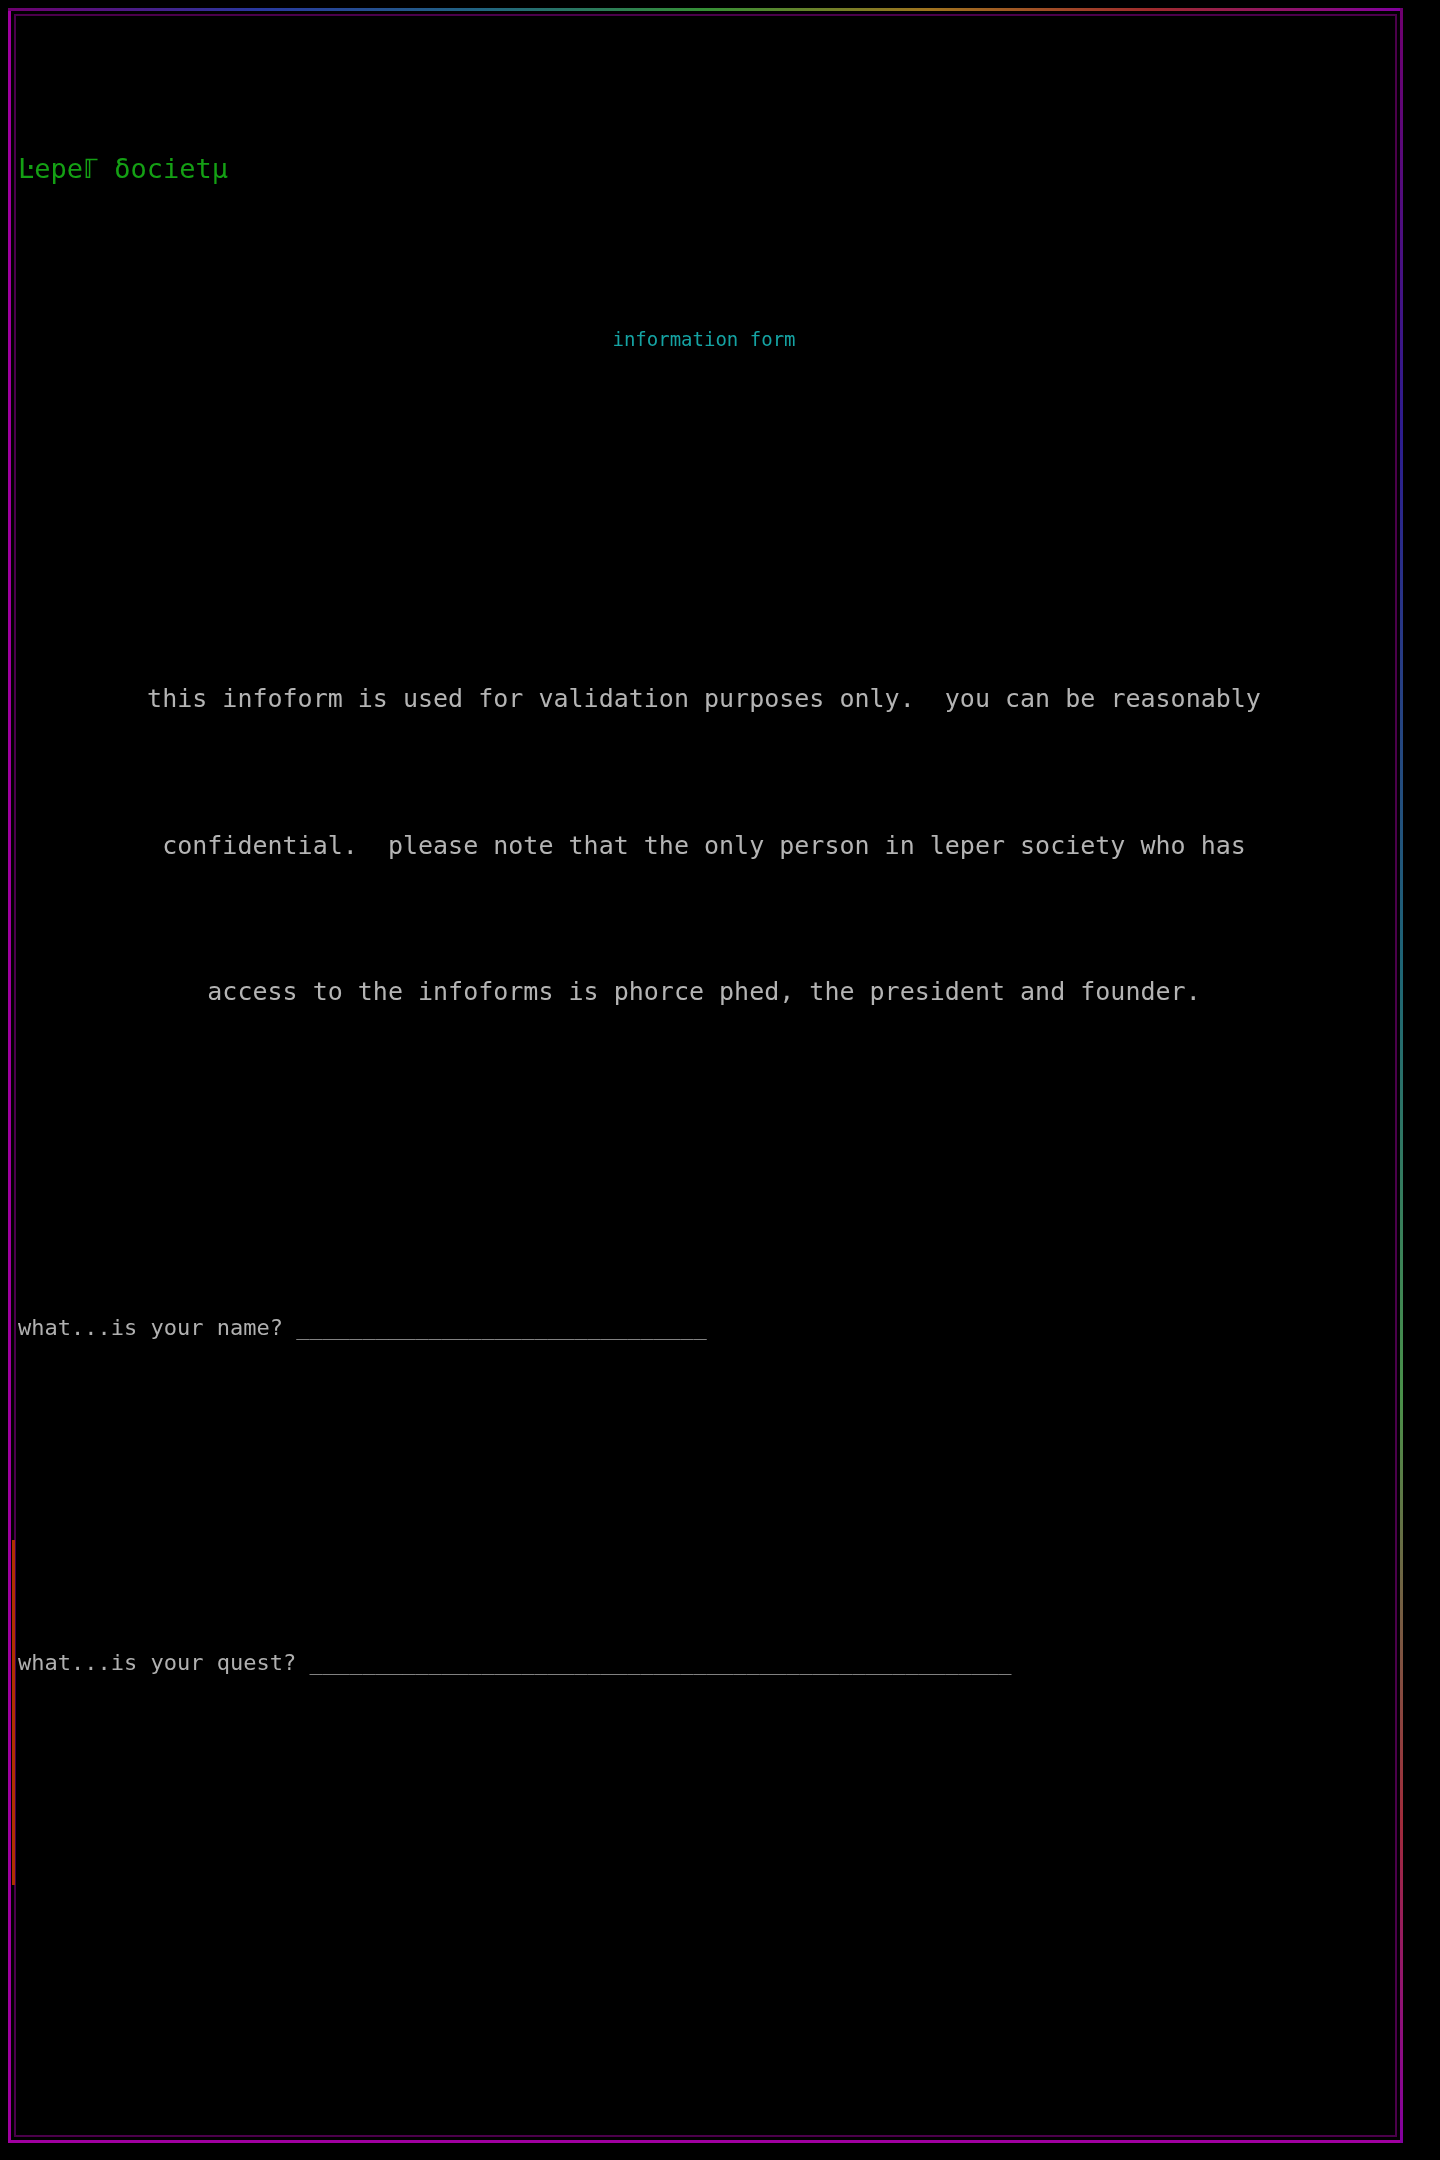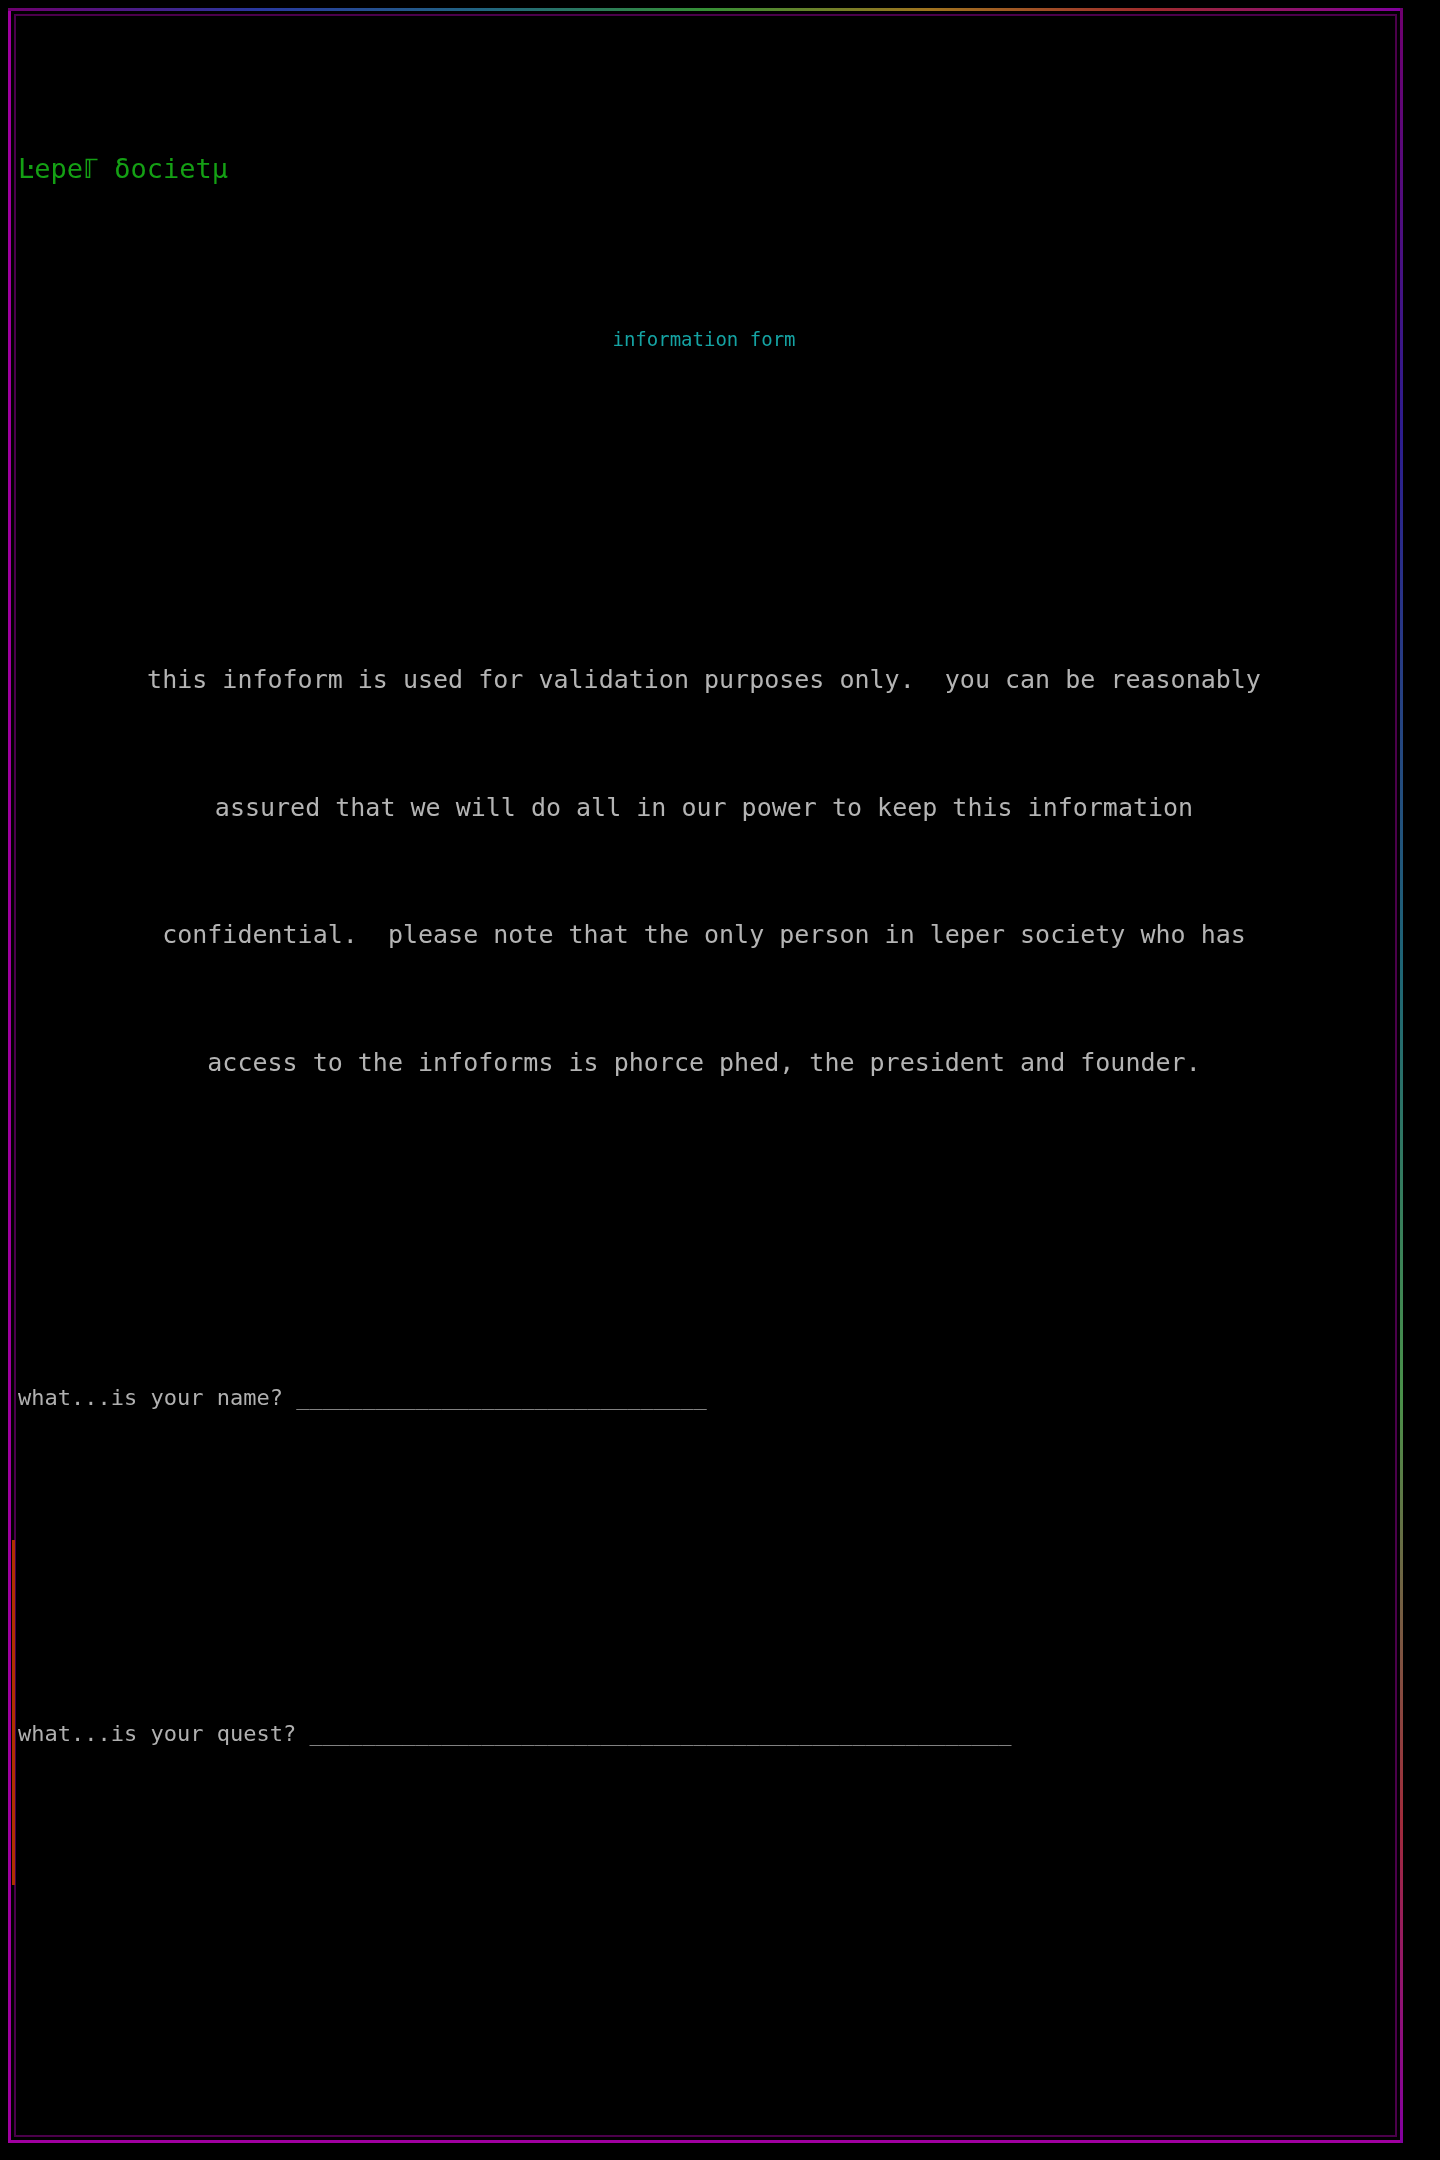--- a/index.html
+++ b/index.html
@@ -90,20 +90,21 @@
     white-space: pre;
     color: #15a3a3;
     font-size: 19px;
     line-height: 42.6px;
   }
   .intro {
     text-align: center;
     white-space: pre;
     color: #b4b4b4;
     line-height: 42.6px;
+    margin-top: 19px;
   }
   .spacer { height: 42.6px; }
   .half { height: 21px; }
   .u { color: #9a9a9a; }
 </style>
 </head>
 <body>
 
 <div id="frame">
   <div class="border-outer"></div>
@@ -114,21 +115,20 @@
 
   <div class="sheet">
 
     <div class="title-wrap"><span class="c-green">Ŀepeℾ ẟocietμ</span></div>
 
     <div class="subtitle-wrap">information form</div>
 
     <div class="spacer"></div>
 
     <div class="intro">this infoform is used for validation purposes only.  you can be reasonably</div>
-    <div class="intro">assured that we will do all in our power to keep this information</div>
     <div class="intro">confidential.  please note that the only person in leper society who has</div>
     <div class="intro">access to the infoforms is phorce phed, the president and founder.</div>
 
     <div class="half"></div>
 
     <div class="line"><span class="c-gray">what...is your name?</span><span> </span><span class="u">_______________________________</span></div>
 
     <div class="half"></div>
 
     <div class="line"><span class="c-gray">what...is your quest?</span><span> </span><span class="u">_____________________________________________________</span></div>

